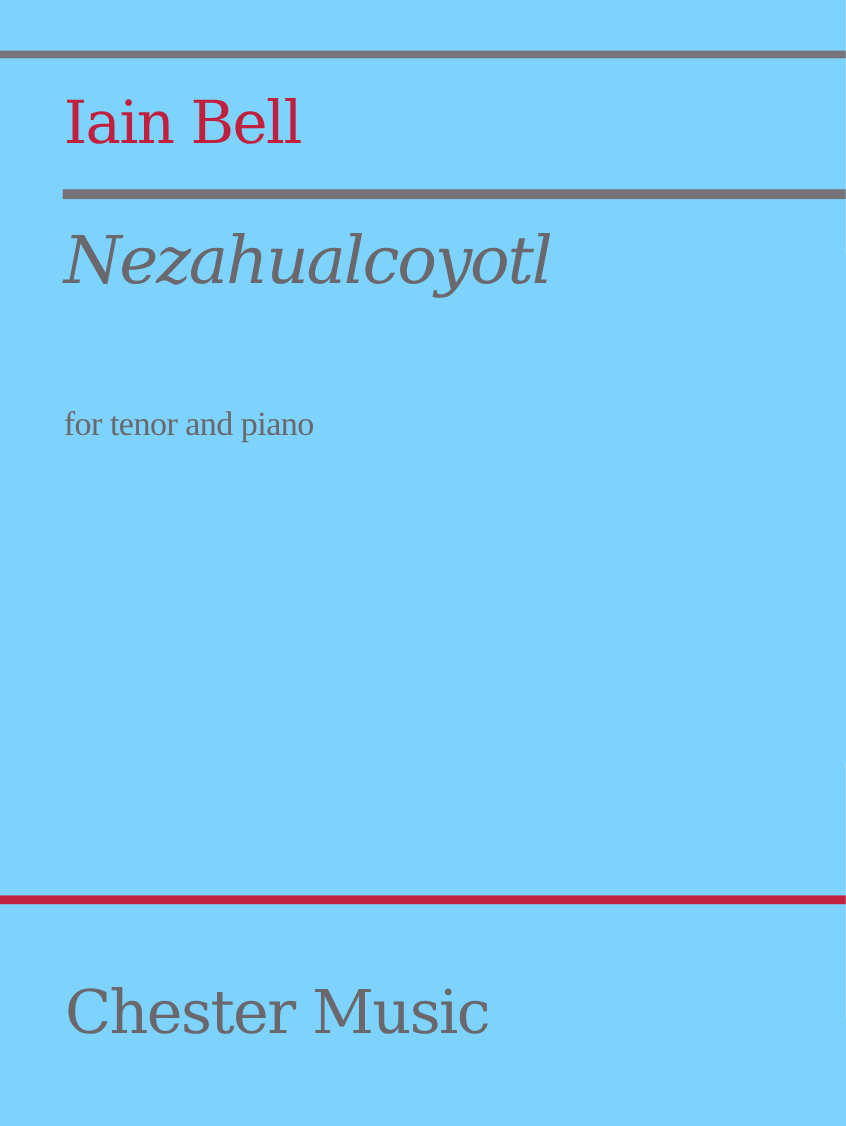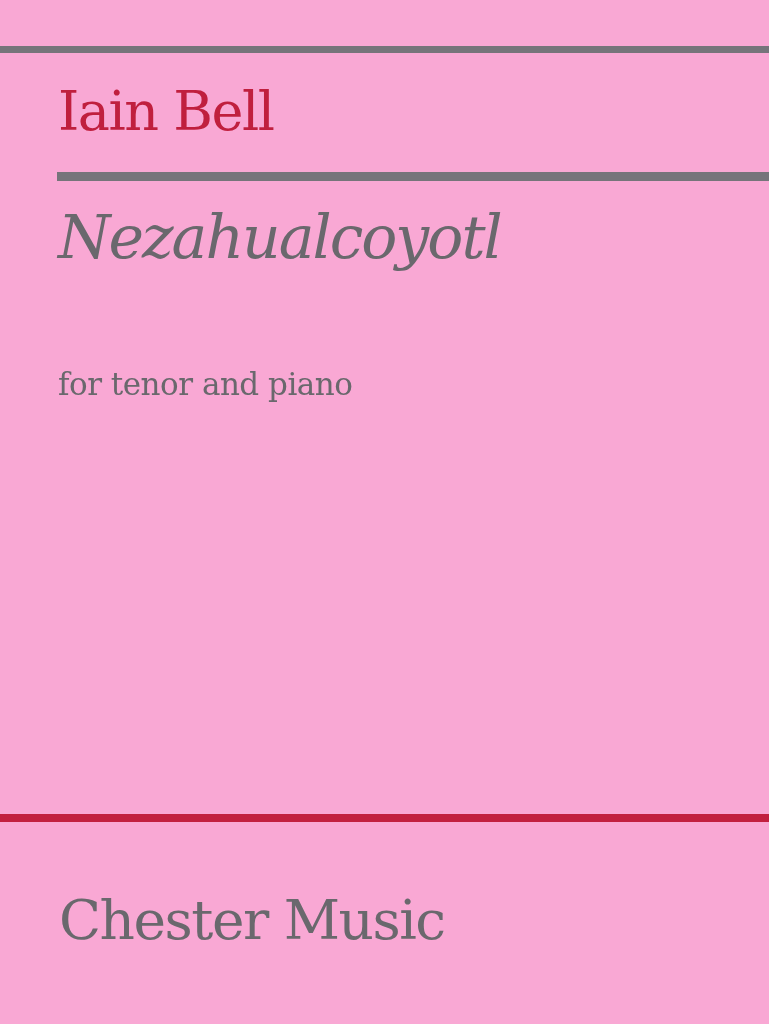--- a/index.html
+++ b/index.html
@@ -4,21 +4,21 @@
 <style>
   html, body {
     margin: 0;
     padding: 0;
     background: #ffffff;
   }
   .page {
     position: relative;
     width: 769px;
     height: 1024px;
-    background: #f9a8d4;
+    background: #7dd3fc;
     overflow: hidden;
     font-family: "DejaVu Serif", serif;
   }
   .rule {
     position: absolute;
     left: 0;
     right: 0;
   }
   .rule-top {
     top: 46px;
@@ -60,20 +60,21 @@
   }
   .subtitle {
     position: absolute;
     left: 58px;
     top: 366px;
     font-size: 31px;
     line-height: 1.2;
     letter-spacing: -0.5px;
     color: #6a686d;
     white-space: nowrap;
+    font-family: Liberation Serif, serif;
   }
   .publisher {
     position: absolute;
     left: 59px;
     top: 890px;
     font-size: 55px;
     line-height: 1.1;
     letter-spacing: -1.5px;
     color: #6a686d;
     white-space: nowrap;

